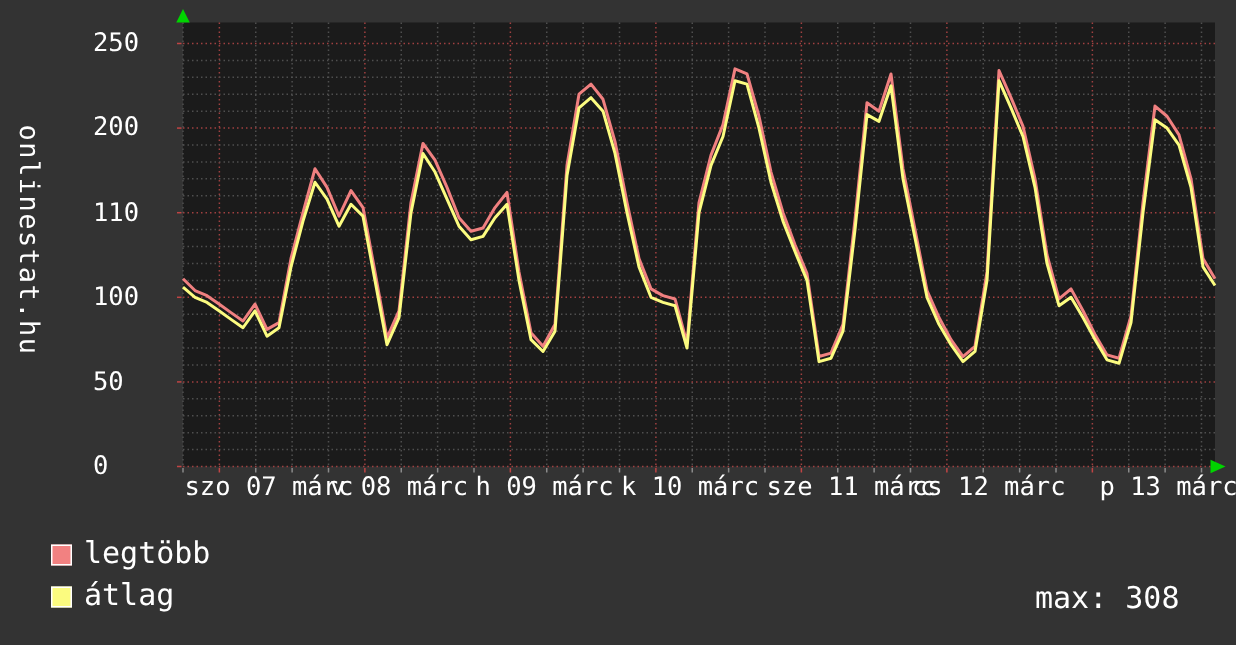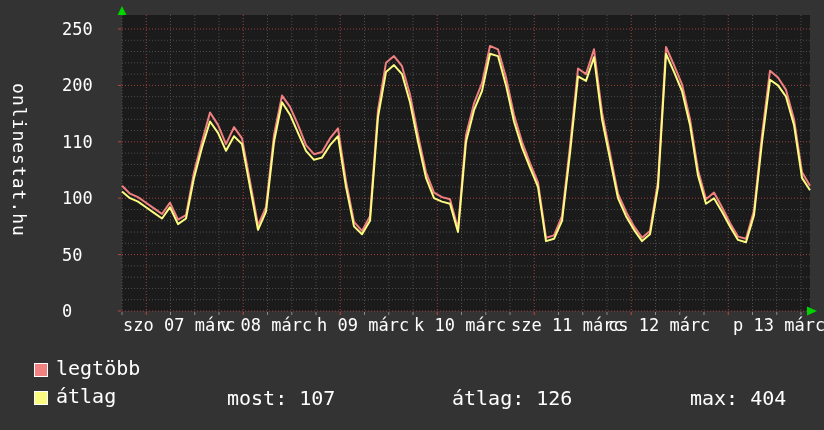--- a/index.html
+++ b/index.html
@@ -147,17 +147,15 @@
 
   <div class="legend-row" style="top:361px;">
     <span class="swatch" style="top: 2px; background: rgb(242, 129, 129);"></span>
     <span class="legend-text">legtöbb</span>
   </div>
   <div class="legend-row" style="top:389px;">
     <span class="swatch" style="top: 2px; background: rgb(251, 251, 127);"></span>
     <span class="legend-text">átlag</span>
   </div>
 
-  <div class="stat" style="left:227px;top:388px;">most: 107</div>
-  <div class="stat" style="left:452px;top:388px;">átlag: 126</div>
-  <div class="stat" style="left:690px;top:388px;">max: 404</div>
+  <div class="stat" style="left:690px;top:388px;">max: 308</div>
 
 </div>
 
 </body></html>

